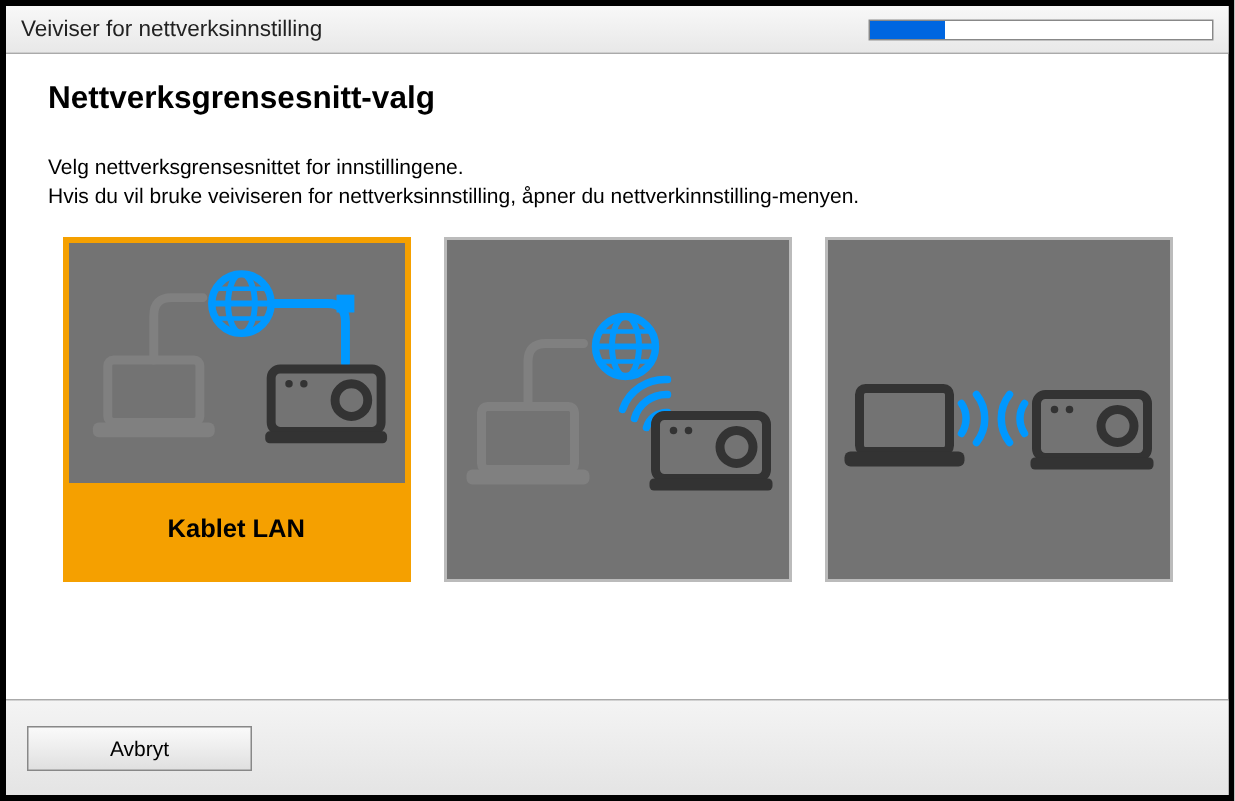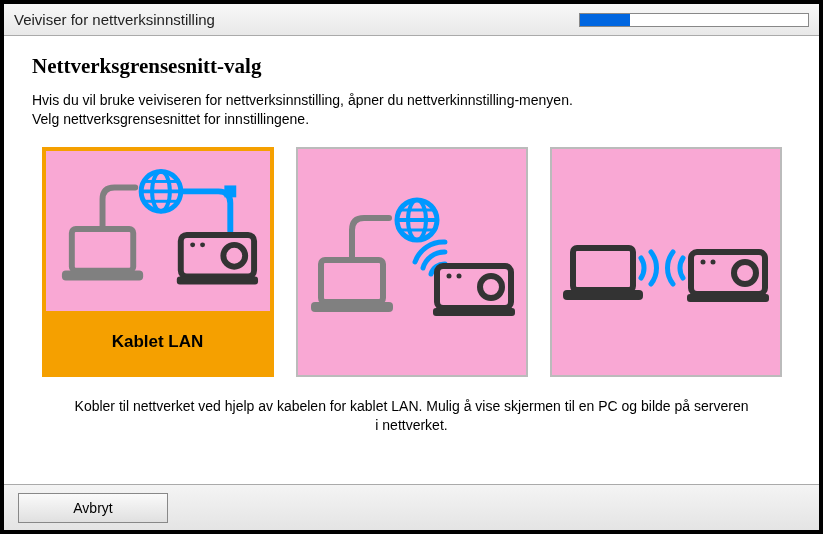--- a/index.html
+++ b/index.html
@@ -17,46 +17,46 @@
 }
 .titlebar-text { font-size: 15px; color: #222; }
 .progress {
   width: 230px; height: 14px; border: 1px solid #888; background: #fff;
 }
 .progress-fill { height: 100%; background: #0066e0; width: 22%; }
 .content {
   flex: 1; padding: 18px 28px 0 28px;
   display: flex; flex-direction: column;
 }
-.heading { font-size: 21px; font-weight: bold; margin-bottom: 12px; font-family: Liberation Serif, serif; }
+.heading { font-size: 21px; font-weight: bold; margin-bottom: 24px; }
 .instructions { font-size: 14px; line-height: 1.35; margin-bottom: 18px; }
 .options { display: flex; gap: 22px; justify-content: center; }
 .option-card {
   width: 232px; height: 230px;
-  border: 2px solid #bbb; background: #f9a8d4;
+  border: 2px solid #bbb; background: #737373;
   display: flex; flex-direction: column;
   cursor: pointer;
 }
 .option-card.selected { border: 4px solid #f5a000; }
 .option-icon {
   flex: 1; display: flex; align-items: center; justify-content: center;
   padding: 8px;
 }
 .option-label {
   height: 62px; display: flex; align-items: center; justify-content: center;
   font-size: 17px; font-weight: bold; text-align: center;
   padding: 0 6px; line-height: 1.2;
 }
 .option-card.selected .option-label { background: #f5a000; color: #000; }
 .description {
   text-align: center; font-size: 14px; line-height: 1.35;
   margin-top: 20px; padding: 0 40px;
 }
 .footer {
-  height: 46px; background: linear-gradient(#f4f4f4,#e4e4e4);
+  height: 64px; background: linear-gradient(#f4f4f4,#e4e4e4);
   border-top: 1px solid #aaa;
   display: flex; align-items: center; padding: 0 14px;
 }
 .btn {
   min-width: 150px; height: 30px;
   background: linear-gradient(#fafafa,#e0e0e0);
   border: 1px solid #888;
   font-size: 14px; cursor: pointer;
 }
 </style>
@@ -68,22 +68,22 @@
   <div class="titlebar">
     <span class="titlebar-text">Veiviser for nettverksinnstilling</span>
     <div class="progress">
       <div class="progress-fill" style="width: 22%;"></div>
     </div>
   </div>
 
   <div class="content">
     <div class="heading">Nettverksgrensesnitt-valg</div>
     <div class="instructions">
+      <div>Velg nettverksgrensesnittet for innstillingene.</div>
       <div>Hvis du vil bruke veiviseren for nettverksinnstilling, åpner du nettverkinnstilling-menyen.</div>
-      <div>Velg nettverksgrensesnittet for innstillingene.</div>
     </div>
 
     <div class="options">
 
       <div class="option-card selected">
         <div class="option-icon">
           <svg width="210" height="140" viewBox="0 0 210 140">
 
             <rect x="18" y="68" width="62" height="42" rx="4" fill="none" stroke="#808080" stroke-width="6"></rect>
             <rect x="8" y="110" width="82" height="10" rx="4" fill="#808080"></rect>
@@ -153,20 +153,19 @@
             <circle cx="184" cy="81" r="11" fill="none" stroke="#333" stroke-width="6"></circle>
             <rect x="126" y="102" width="82" height="8" rx="3" fill="#333"></rect>
             <circle cx="142" cy="70" r="2.5" fill="#333"></circle>
             <circle cx="152" cy="70" r="2.5" fill="#333"></circle>
           </svg>
         </div>
       </div>
 
     </div>
 
-    <div class="description">Kobler til nettverket ved hjelp av kabelen for kablet LAN. Mulig å vise skjermen til en PC og bilde på serveren i nettverket.</div>
   </div>
 
   <div class="footer">
     <button class="btn">Avbryt</button>
   </div>
 
 </div>
 
 </body></html>

